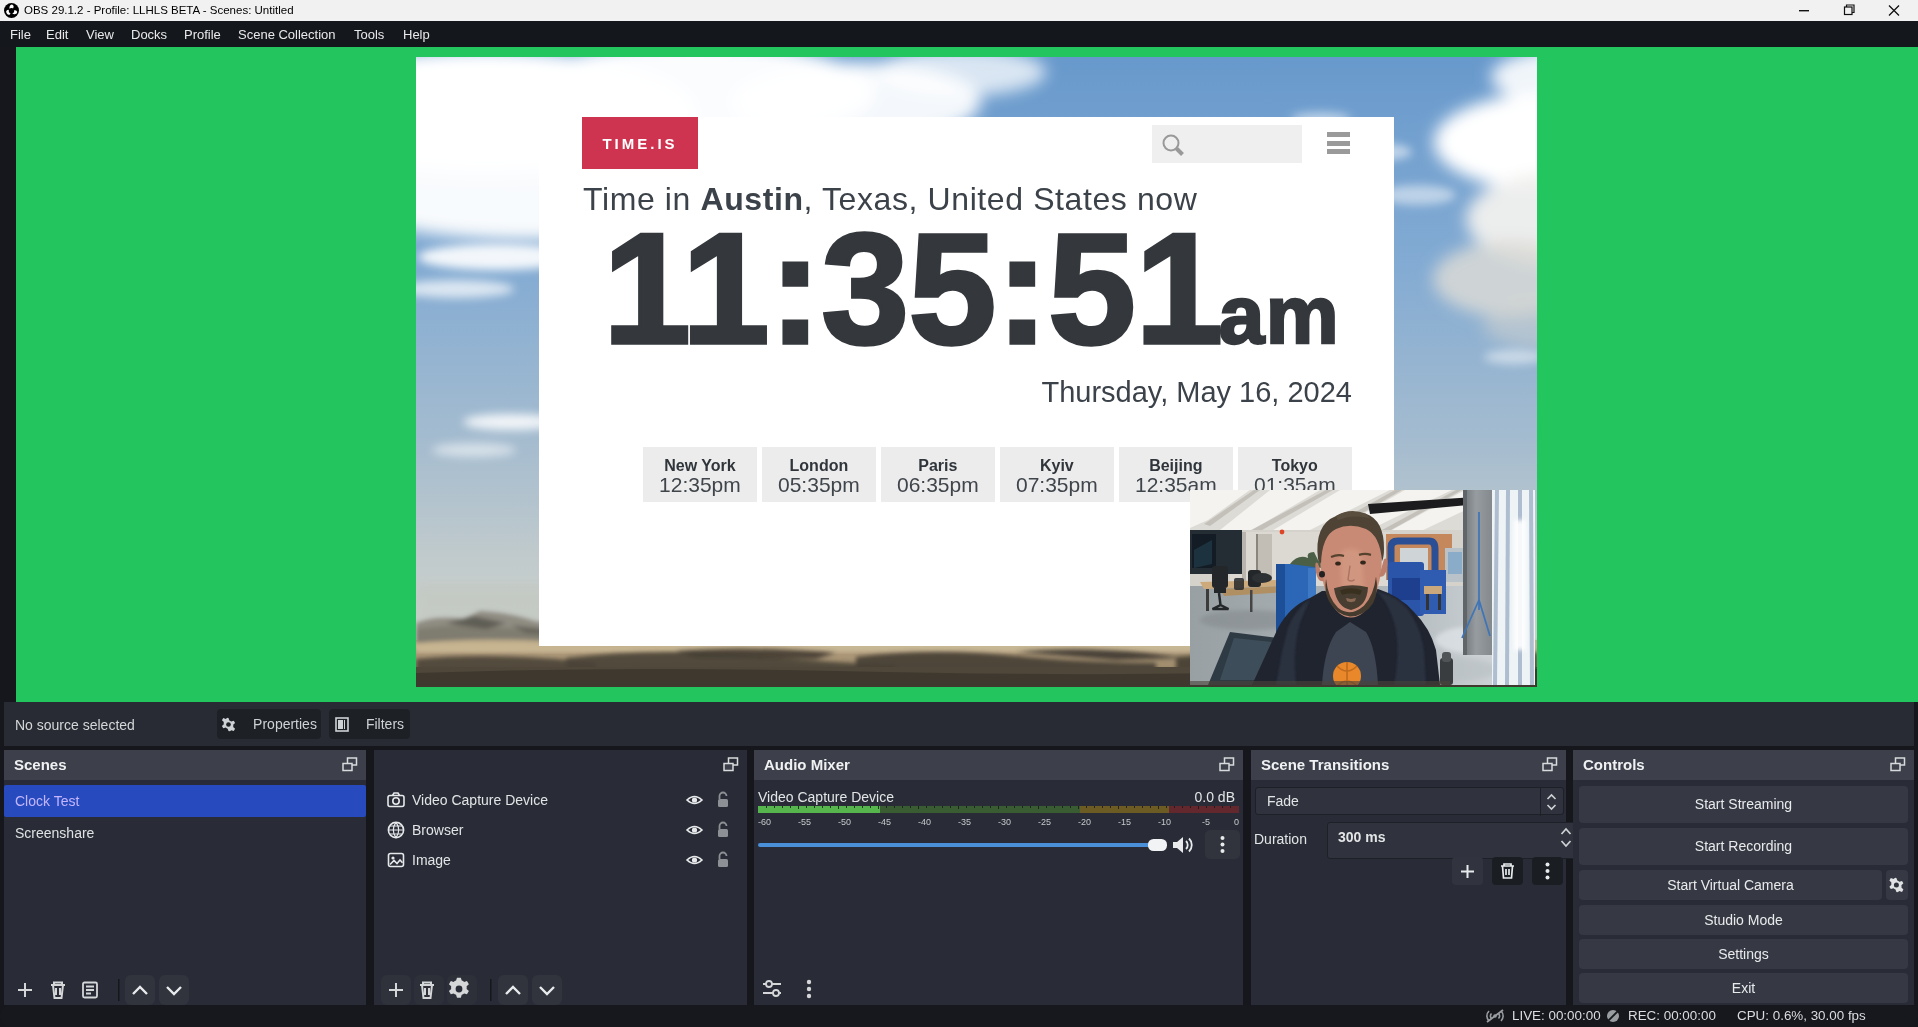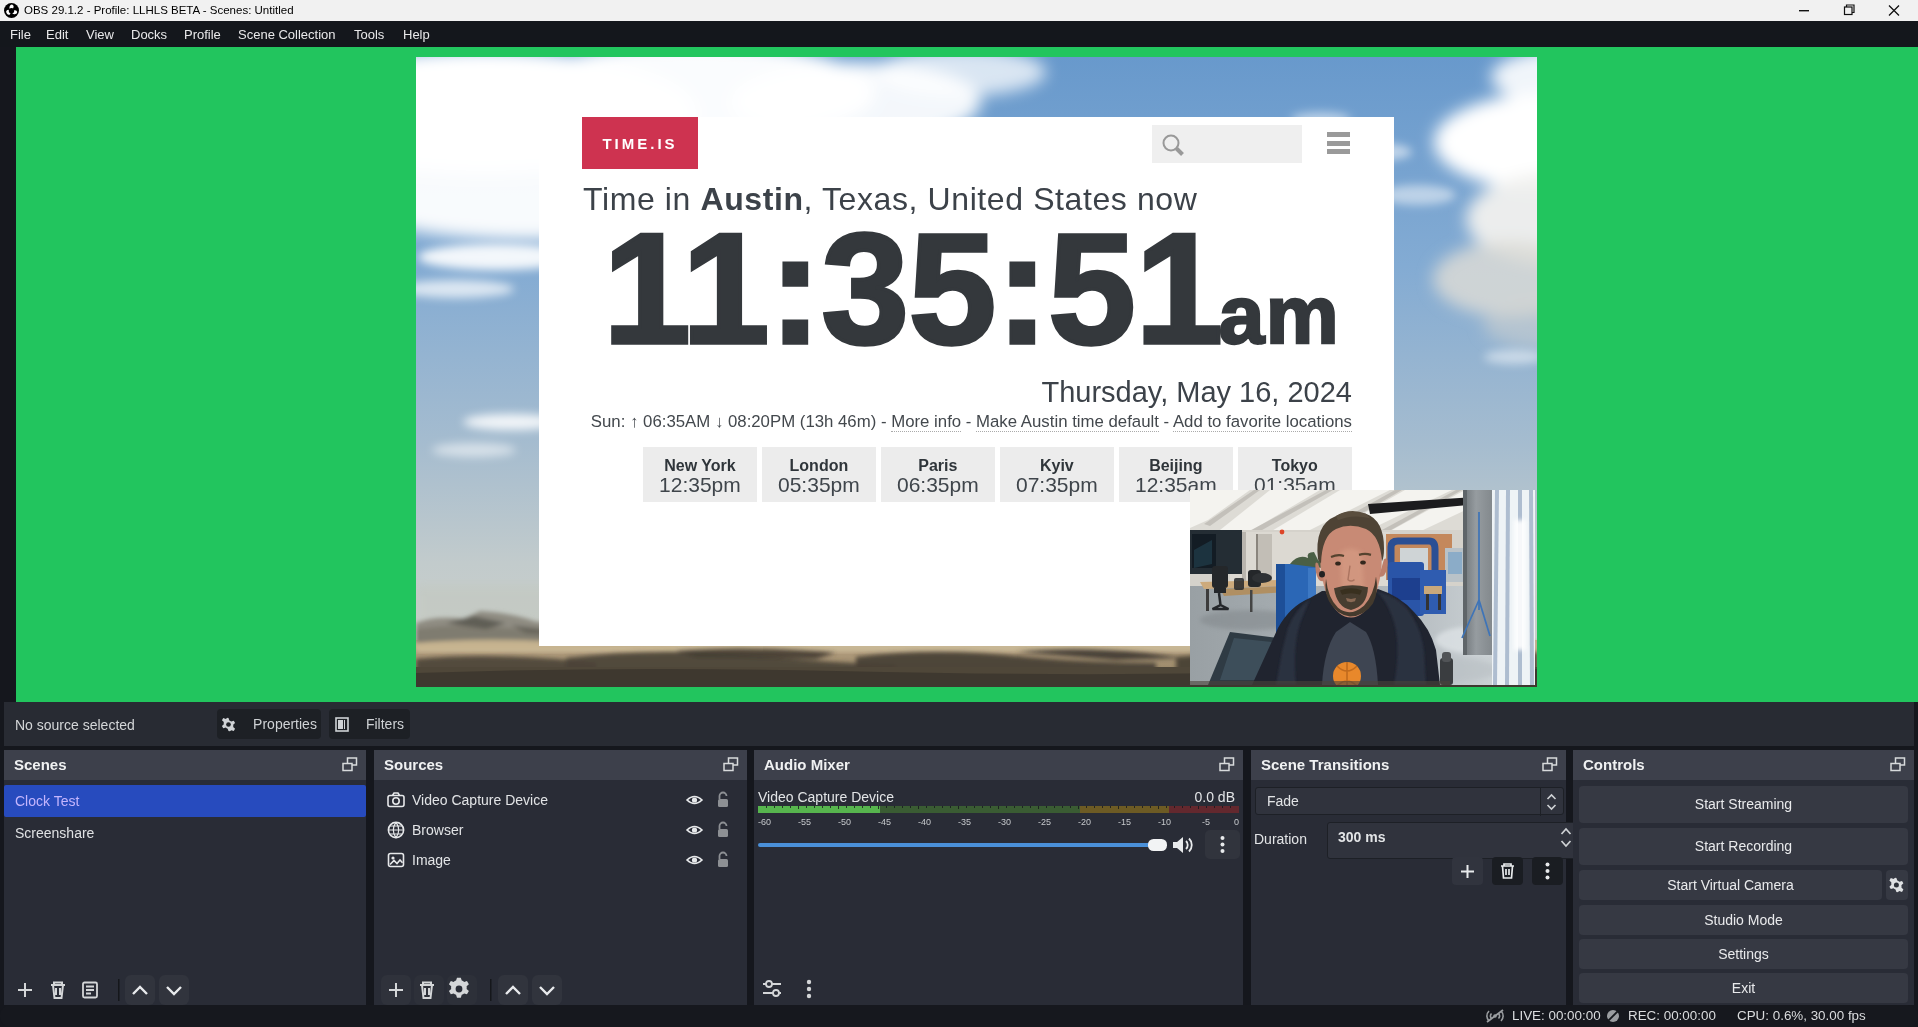--- a/index.html
+++ b/index.html
@@ -186,21 +186,20 @@
           <path d="M15.5 15.5 l6 6" stroke="#999" stroke-width="4"></path>
         </svg>
         <div id="burger">
           <div style="top:15px"></div>
           <div style="top:23.5px"></div>
           <div style="top:32px"></div>
         </div>
         <div id="heading">Time in <b>Austin</b>, Texas, United States now</div>
         <div id="bigtime"><span class="digits">11:35:51</span><span class="ampm">am</span></div>
         <div id="date">Thursday, May 16, 2024</div>
-        <div id="sunline">Sun: ↑ 06:35AM ↓ 08:20PM (13h 46m) - <span class="lnk">More info</span> - <span class="lnk">Make Austin time default</span> - <span class="lnk">Add to favorite locations</span></div>
         <div id="cities">
           <div class="box">
               <div class="cn">New York</div>
               <div class="ct">12:35pm</div>
             </div>
           <div class="box">
               <div class="cn">London</div>
               <div class="ct">05:35pm</div>
             </div>
           <div class="box">
@@ -424,21 +423,20 @@
       </g>
       <rect x="108" y="4" width="1.5" height="22" fill="#15171b"></rect>
       <rect x="115" y="0" width="30" height="30" rx="6" fill="#31343d"></rect>
       <rect x="149" y="0" width="30" height="30" rx="6" fill="#31343d"></rect>
       <path d="M123 19 l7 -7 l7 7" stroke="#e8eaec" stroke-width="2.4" fill="none"></path>
       <path d="M157 12 l7 7 l7 -7" stroke="#e8eaec" stroke-width="2.4" fill="none"></path>
     </svg>
   </div>
 
   <div class="dock" id="dock-sources">
-    <div class="hdr">Sources</div>
     <svg class="popout" width="16" height="15" viewBox="0 0 16 15">
         <rect x="5.5" y="1" width="9" height="7" fill="none" stroke="#d8dadc" stroke-width="1.5"></rect>
         <rect x="1" y="6.5" width="9" height="7" fill="#3d404b" stroke="#d8dadc" stroke-width="1.5"></rect>
       </svg>
     <div class="srcrow" style="top:35px">
       <svg class="abs" style="left:13px;top:6px" width="18" height="18" viewBox="0 0 18 18">
           <rect x="1" y="4.5" width="16" height="11" rx="2" fill="none" stroke="#e6e8ea" stroke-width="1.6"></rect>
           <path d="M5.5 4.5 l1.5-2.5 h4 l1.5 2.5" fill="none" stroke="#e6e8ea" stroke-width="1.6"></path>
           <circle cx="9" cy="10" r="3.2" fill="none" stroke="#e6e8ea" stroke-width="1.6"></circle>
         </svg>

